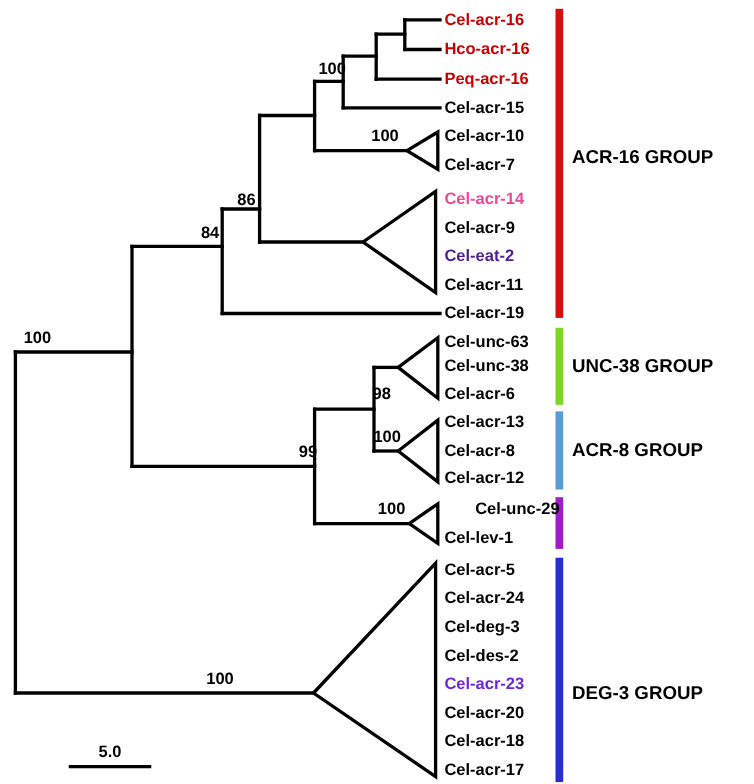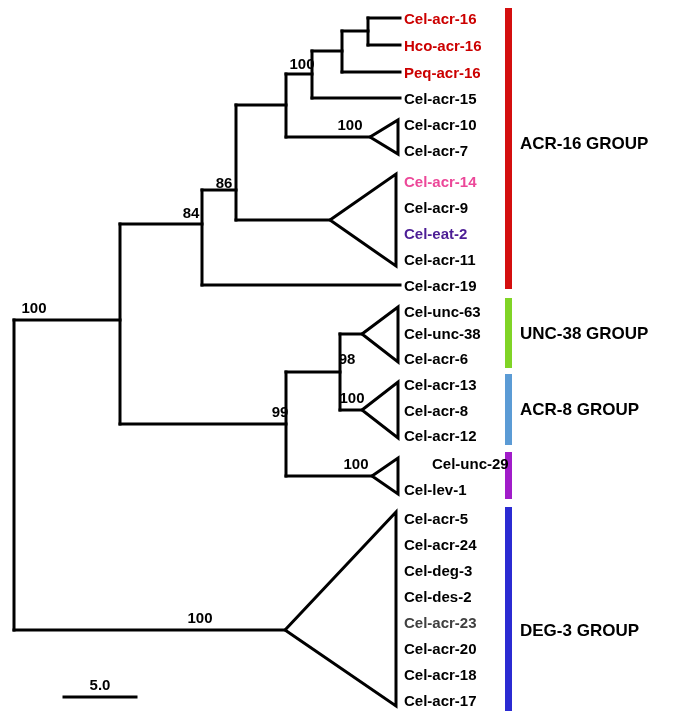--- a/index.html
+++ b/index.html
@@ -142,19 +142,19 @@
         <span class="taxon" style="left: 404px; top: 358px; color: rgb(0, 0, 0);">Cel-acr-6</span>
         <span class="taxon" style="left: 404px; top: 384px; color: rgb(0, 0, 0);">Cel-acr-13</span>
         <span class="taxon" style="left: 404px; top: 410px; color: rgb(0, 0, 0);">Cel-acr-8</span>
         <span class="taxon" style="left: 404px; top: 435px; color: rgb(0, 0, 0);">Cel-acr-12</span>
         <span class="taxon" style="left: 404px; top: 463px; color: rgb(0, 0, 0); margin-left: 28px;">Cel-unc-29</span>
         <span class="taxon" style="left: 404px; top: 489px; color: rgb(0, 0, 0);">Cel-lev-1</span>
         <span class="taxon" style="left: 404px; top: 518px; color: rgb(0, 0, 0);">Cel-acr-5</span>
         <span class="taxon" style="left: 404px; top: 544px; color: rgb(0, 0, 0);">Cel-acr-24</span>
         <span class="taxon" style="left: 404px; top: 570px; color: rgb(0, 0, 0);">Cel-deg-3</span>
         <span class="taxon" style="left: 404px; top: 596px; color: rgb(0, 0, 0);">Cel-des-2</span>
-        <span class="taxon" style="left: 404px; top: 622px; color: #404040;">Cel-acr-23</span>
+        <span class="taxon" style="left: 404px; top: 622px; color: #6d28d9;">Cel-acr-23</span>
         <span class="taxon" style="left: 404px; top: 648px; color: rgb(0, 0, 0);">Cel-acr-20</span>
         <span class="taxon" style="left: 404px; top: 674px; color: rgb(0, 0, 0);">Cel-acr-18</span>
         <span class="taxon" style="left: 404px; top: 700px; color: rgb(0, 0, 0);">Cel-acr-17</span>
       </div>
   </div>
 </div>
 
 </body></html>

